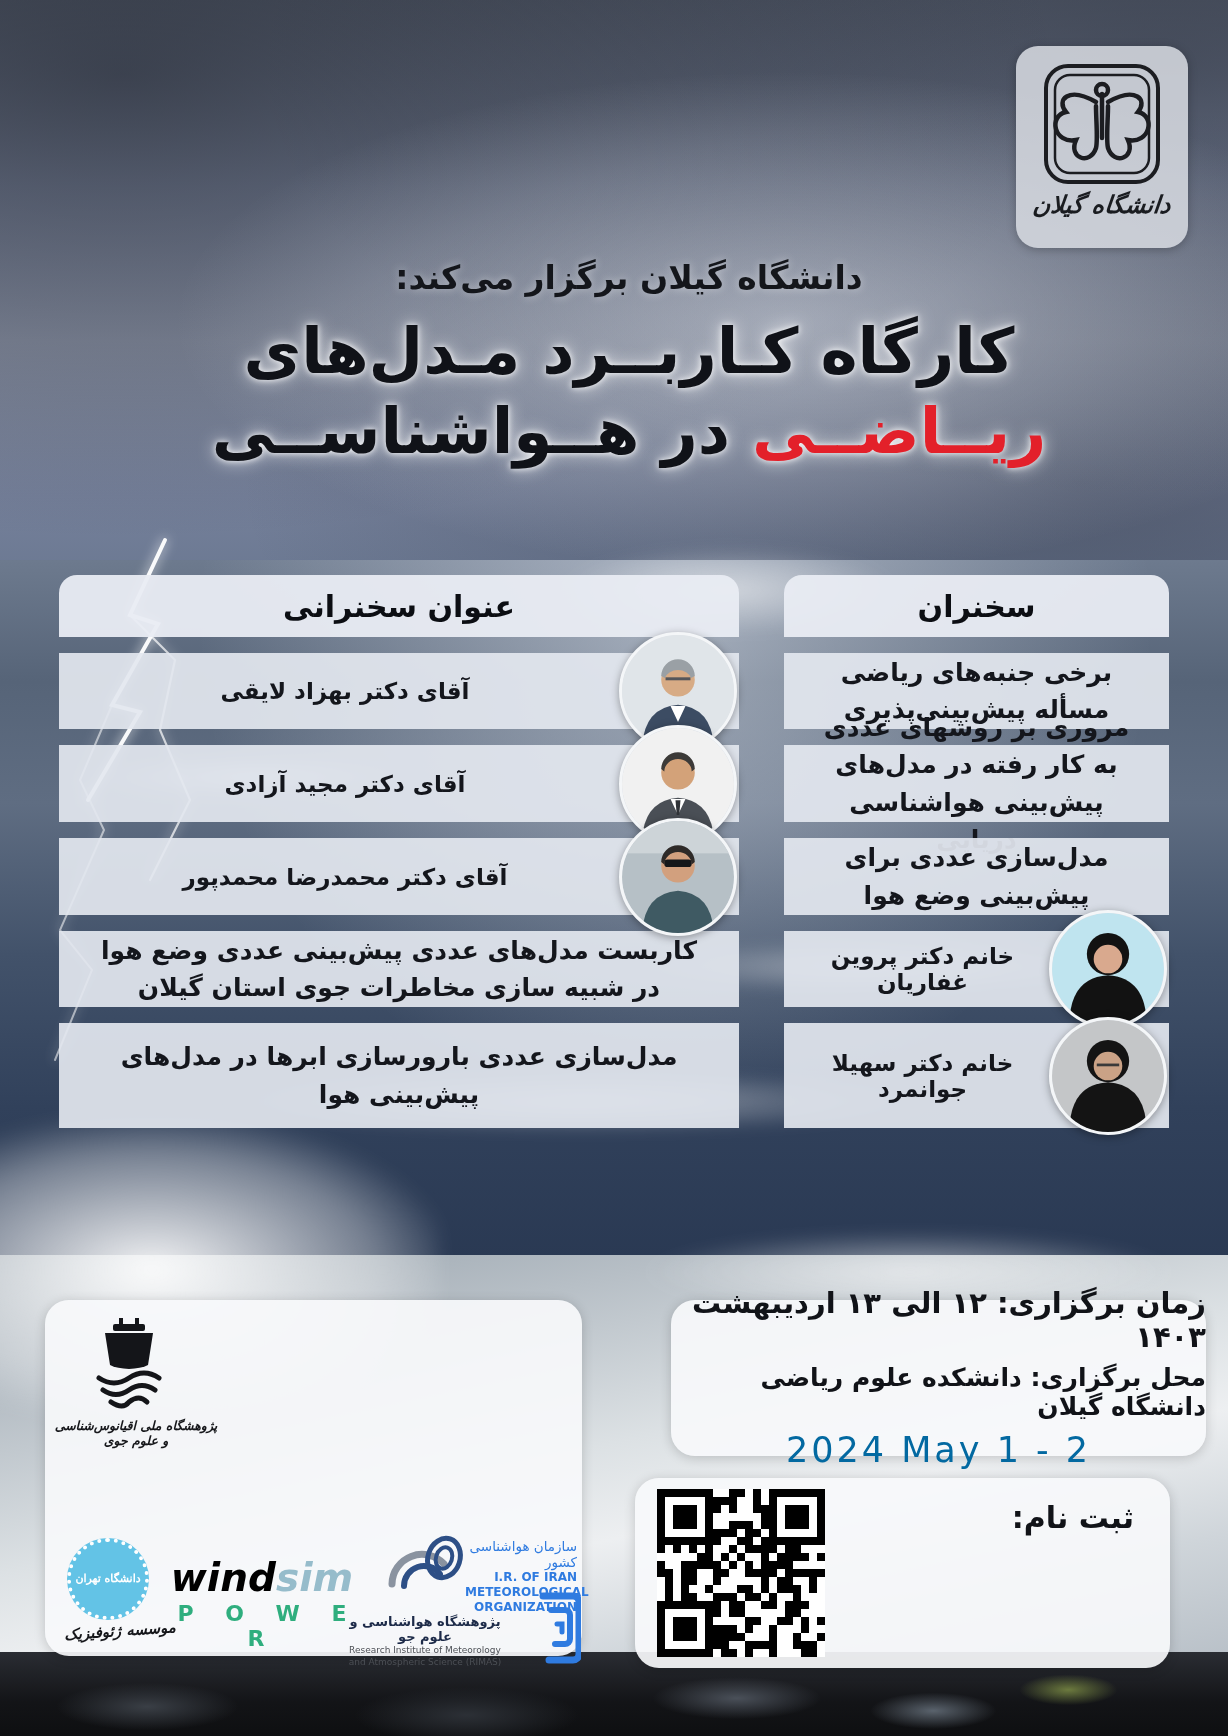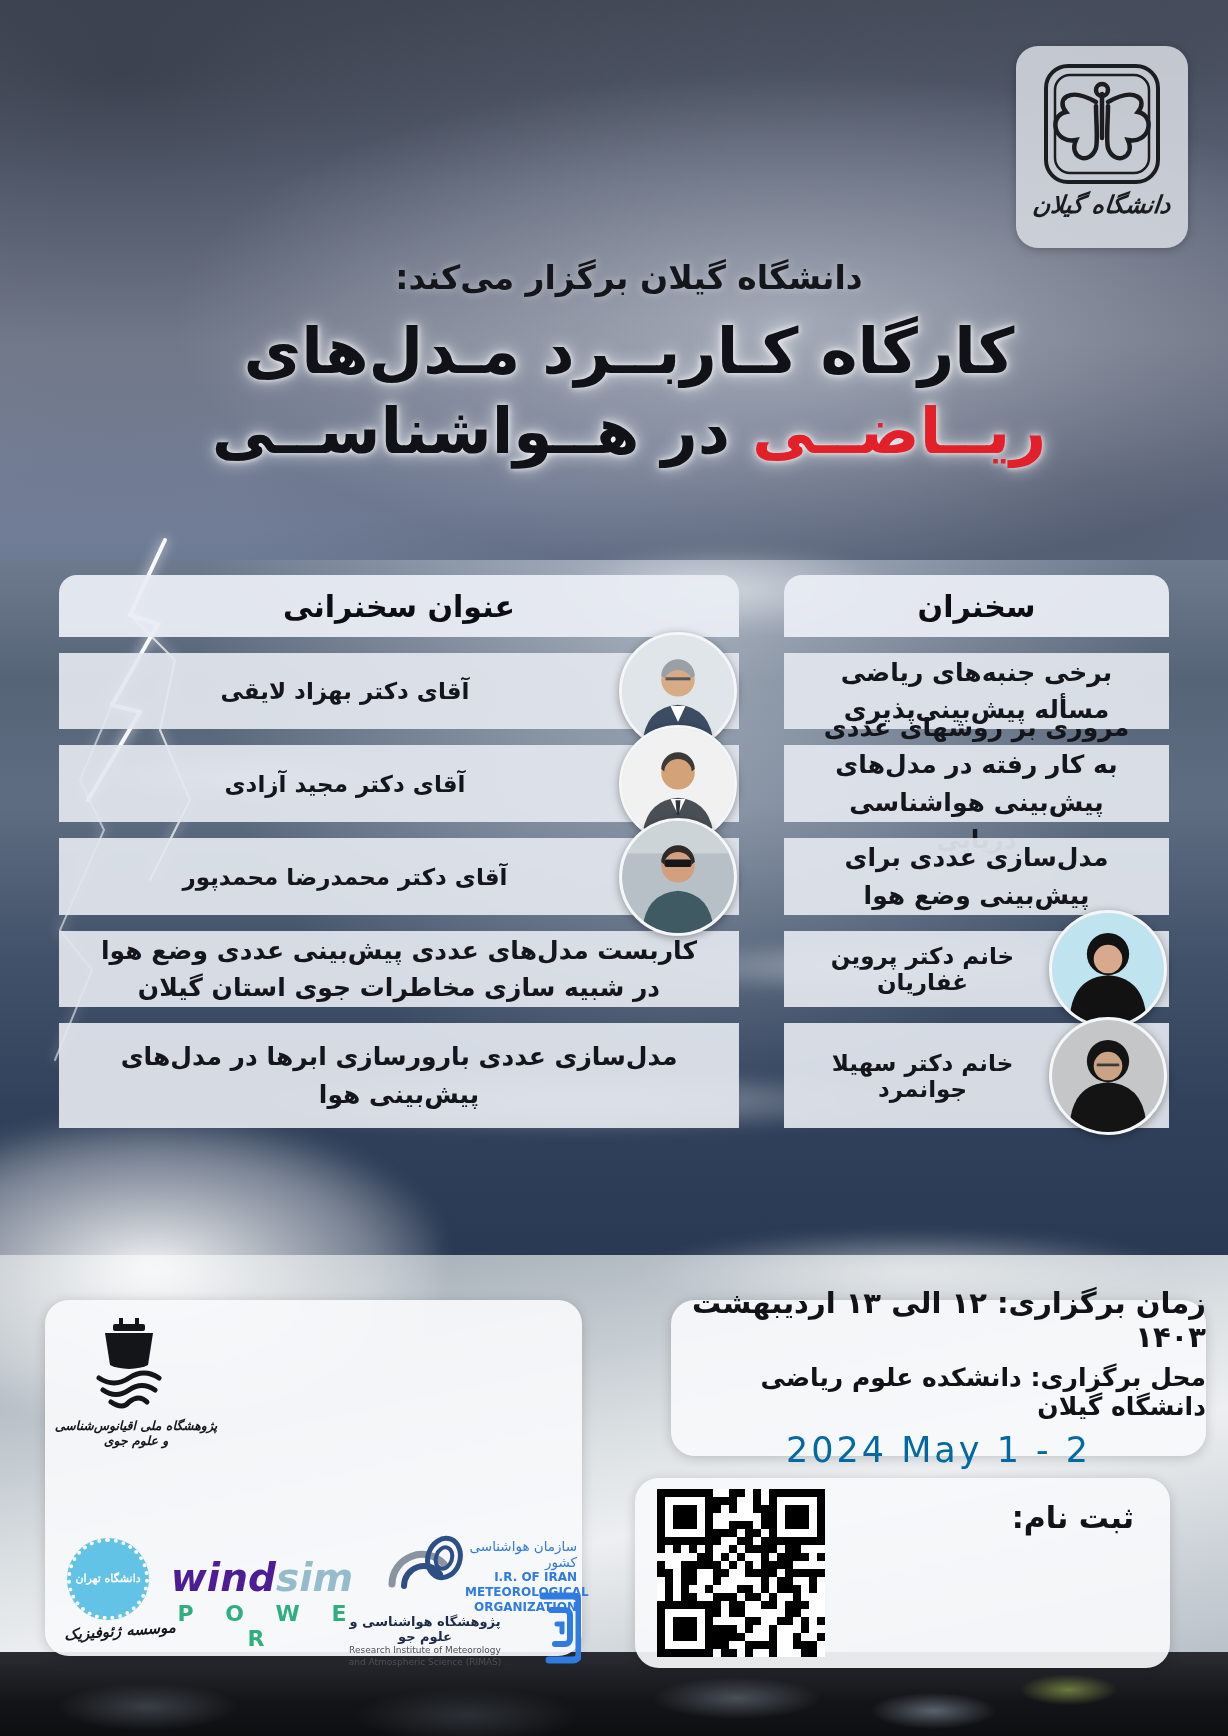--- a/index.html
+++ b/index.html
@@ -85,21 +85,21 @@
   .inio-fa{position:absolute;left:6px;top:118px;width:170px;text-align:center;direction:rtl;
     font-family:"DejaVu Serif",serif;font-style:italic;font-size:12.5px;font-weight:bold;color:#15161a;}
   .ut-logo{position:absolute;left:22px;top:238px;width:82px;height:82px;border-radius:50%;
     background:#63c3e6;border:4px dotted #fff;box-sizing:border-box;
     display:flex;align-items:center;justify-content:center;}
   .ut-logo span{font-family:"DejaVu Serif",serif;font-size:11px;color:#fff;font-weight:bold;direction:rtl;text-align:center;line-height:1.2;}
   .geo-name{position:absolute;left:0px;top:322px;width:150px;text-align:center;direction:rtl;
     font-family:"DejaVu Serif",serif;font-style:italic;font-size:15px;font-weight:bold;color:#15161a;transform:rotate(-4deg);}
   .windsim{position:absolute;left:112px;top:258px;width:210px;text-align:center;}
   .ws-word{font-size:39px;font-style:italic;font-weight:bold;line-height:1;}
-  .ws-wind{color:#4c1d95;text-align:center;}
+  .ws-wind{color:#000000;text-align:center;}
   .ws-sim{color:#96bccb;}
   .ws-power{font-size:22px;font-weight:600;color:#2fae7e;letter-spacing:12px;margin-top:4px;text-indent:12px;}
   .rimas{position:absolute;left:300px;top:232px;width:160px;text-align:center;}
   .rimas-fa{direction:rtl;font-size:13px;font-weight:bold;color:#1d2b49;margin-top:4px;}
   .rimas-en{font-size:9px;color:#4c4f55;line-height:1.35;}
   .irimo{position:absolute;left:420px;top:238px;width:112px;text-align:right;direction:rtl;}
   .irimo-fa{font-size:13.5px;font-weight:normal;color:#2f7be0;}
   .irimo-en{direction:ltr;font-size:12px;font-weight:bold;color:#2f7be0;line-height:1.25;text-align:right;}
   .irimo-spiral{position:absolute;left:492px;top:288px;}
 </style>

